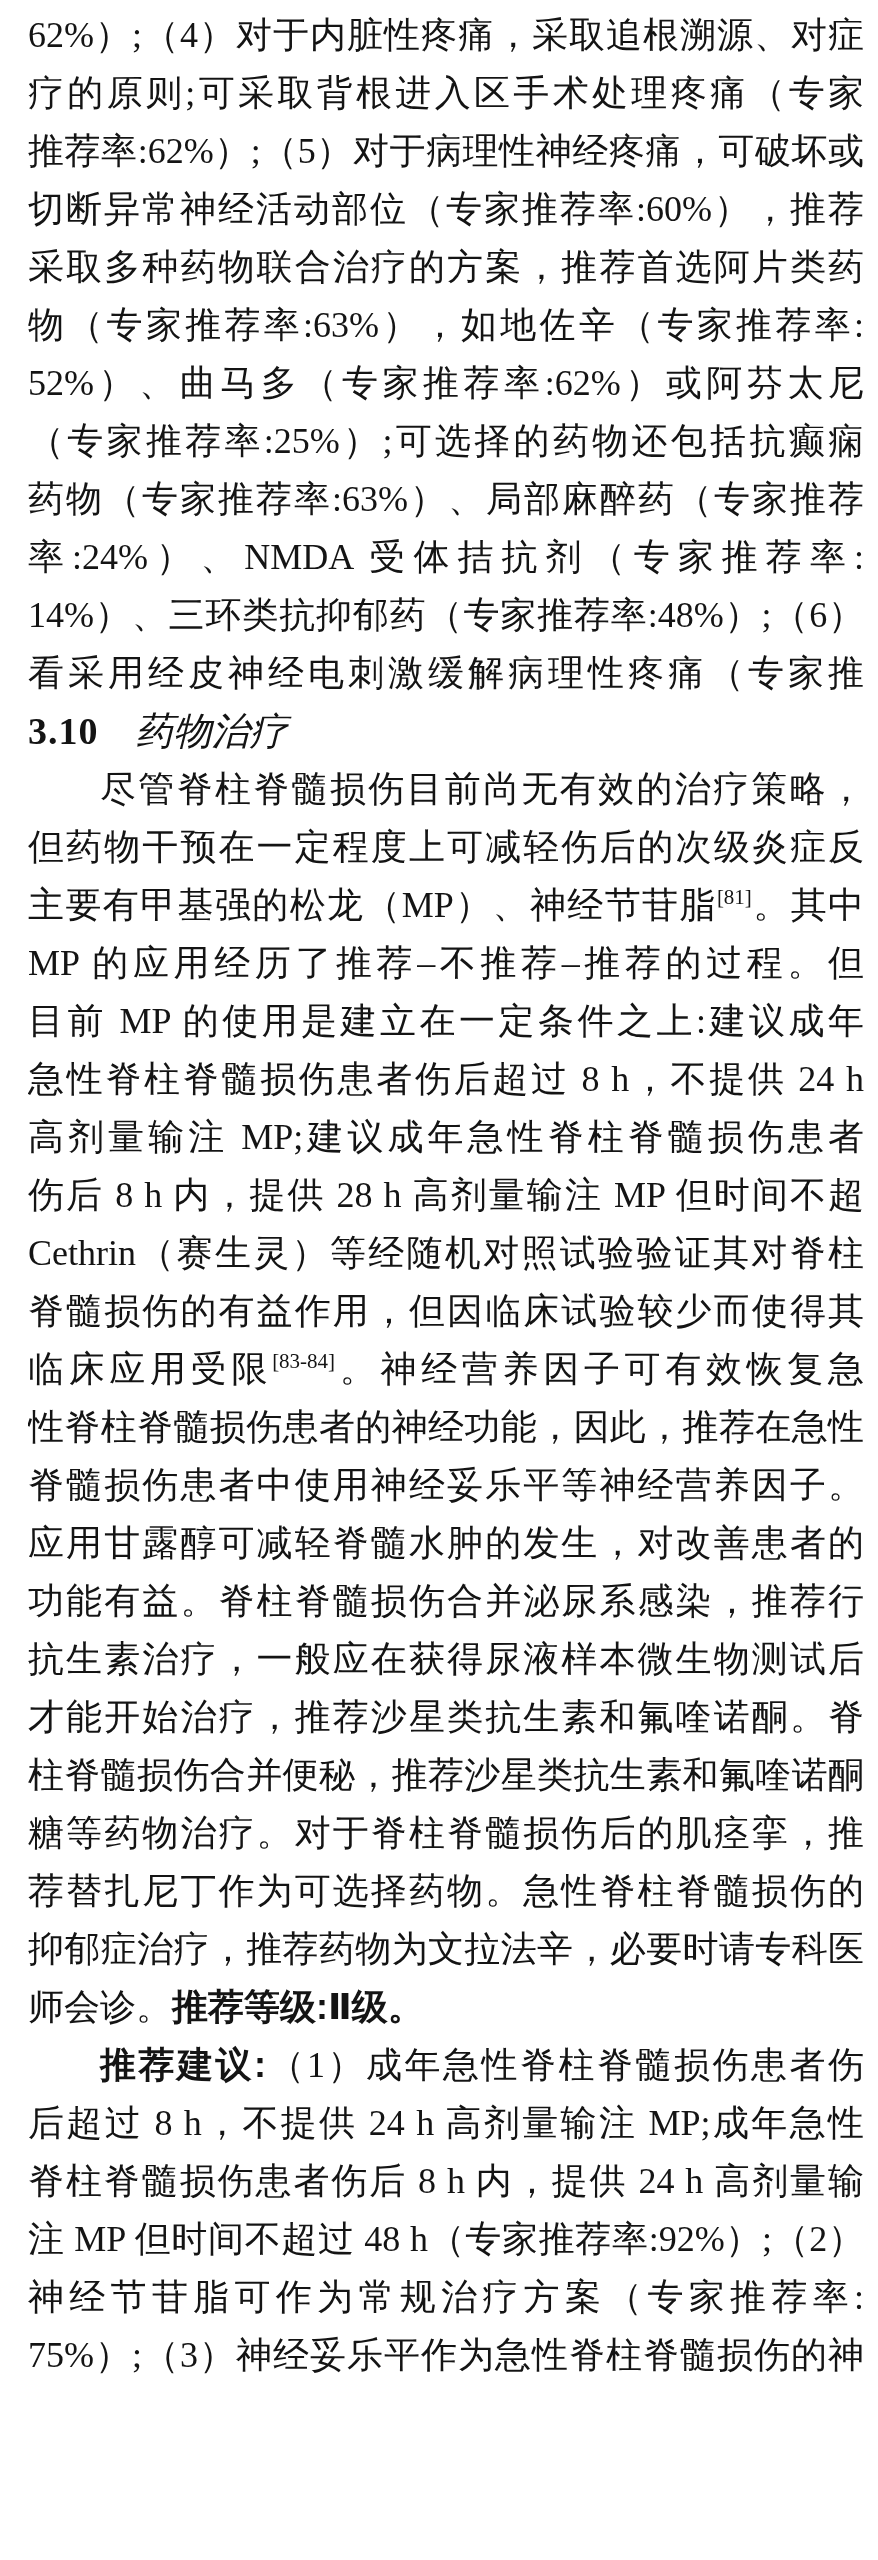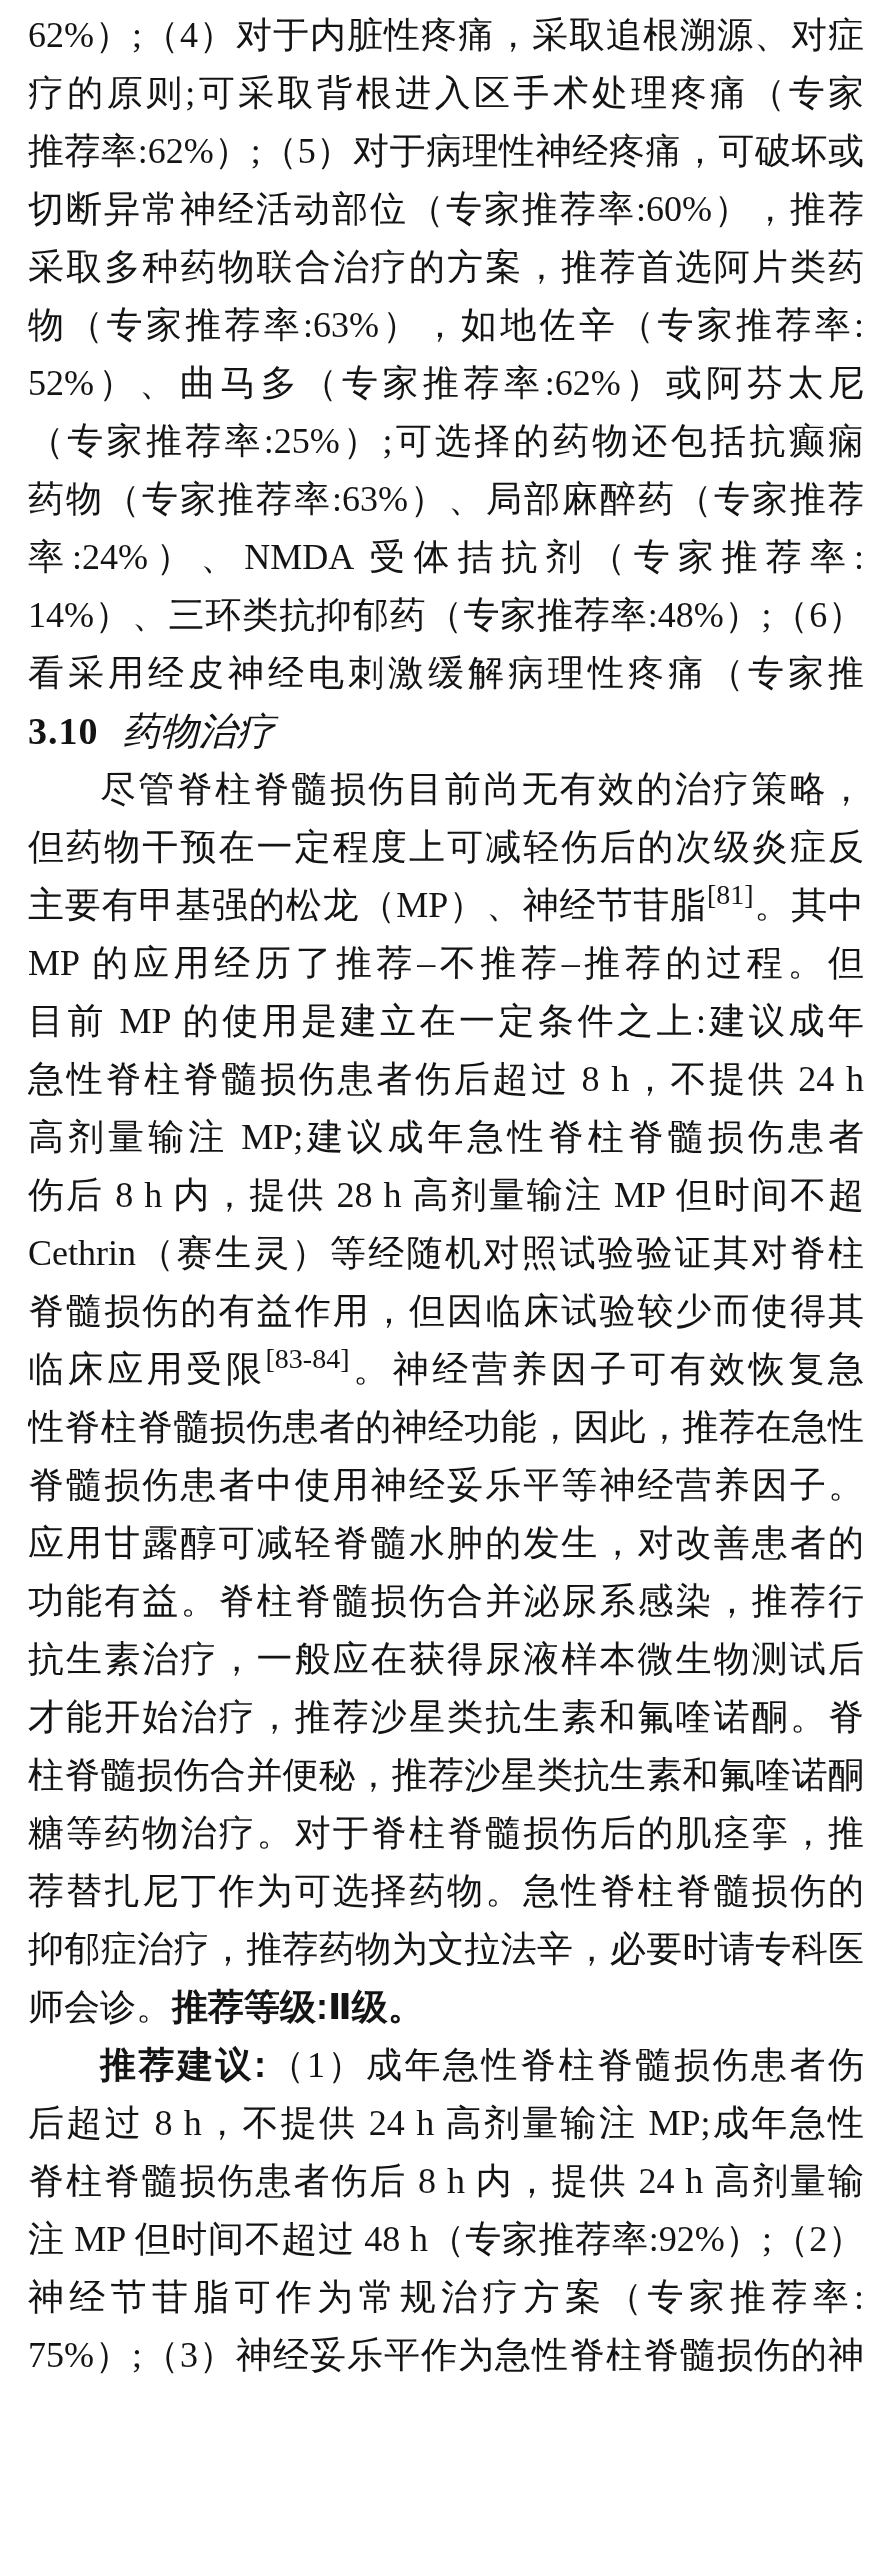--- a/index.html
+++ b/index.html
@@ -31,34 +31,34 @@
   .line.ind {
     text-indent: 2em;
   }
   .line.heading {
     text-align: left;
     text-align-last: left;
     font-size: 38px;
   }
   .hnum {
     font-weight: 700;
-    margin-right: 24px;
+    margin-right: 37px;
     letter-spacing: 1px;
   }
   .htitle {
     font-weight: 400;
     font-style: italic;
   }
   .b {
     font-family: "Liberation Sans", "DejaVu Sans", sans-serif;
     font-weight: 700;
   }
   .sup {
     vertical-align: super;
-    font-size: 28px;
+    font-size: 21px;
     line-height: 0;
   }
 </style>
 </head>
 <body>
 
 <div class="doc">
   <div id="doc-body">
       <div class="line"><span>62%）;（4）对于内脏性疼痛，采取追根溯源、对症治</span></div>
       <div class="line"><span>疗的原则;可采取背根进入区手术处理疼痛（专家</span></div>

